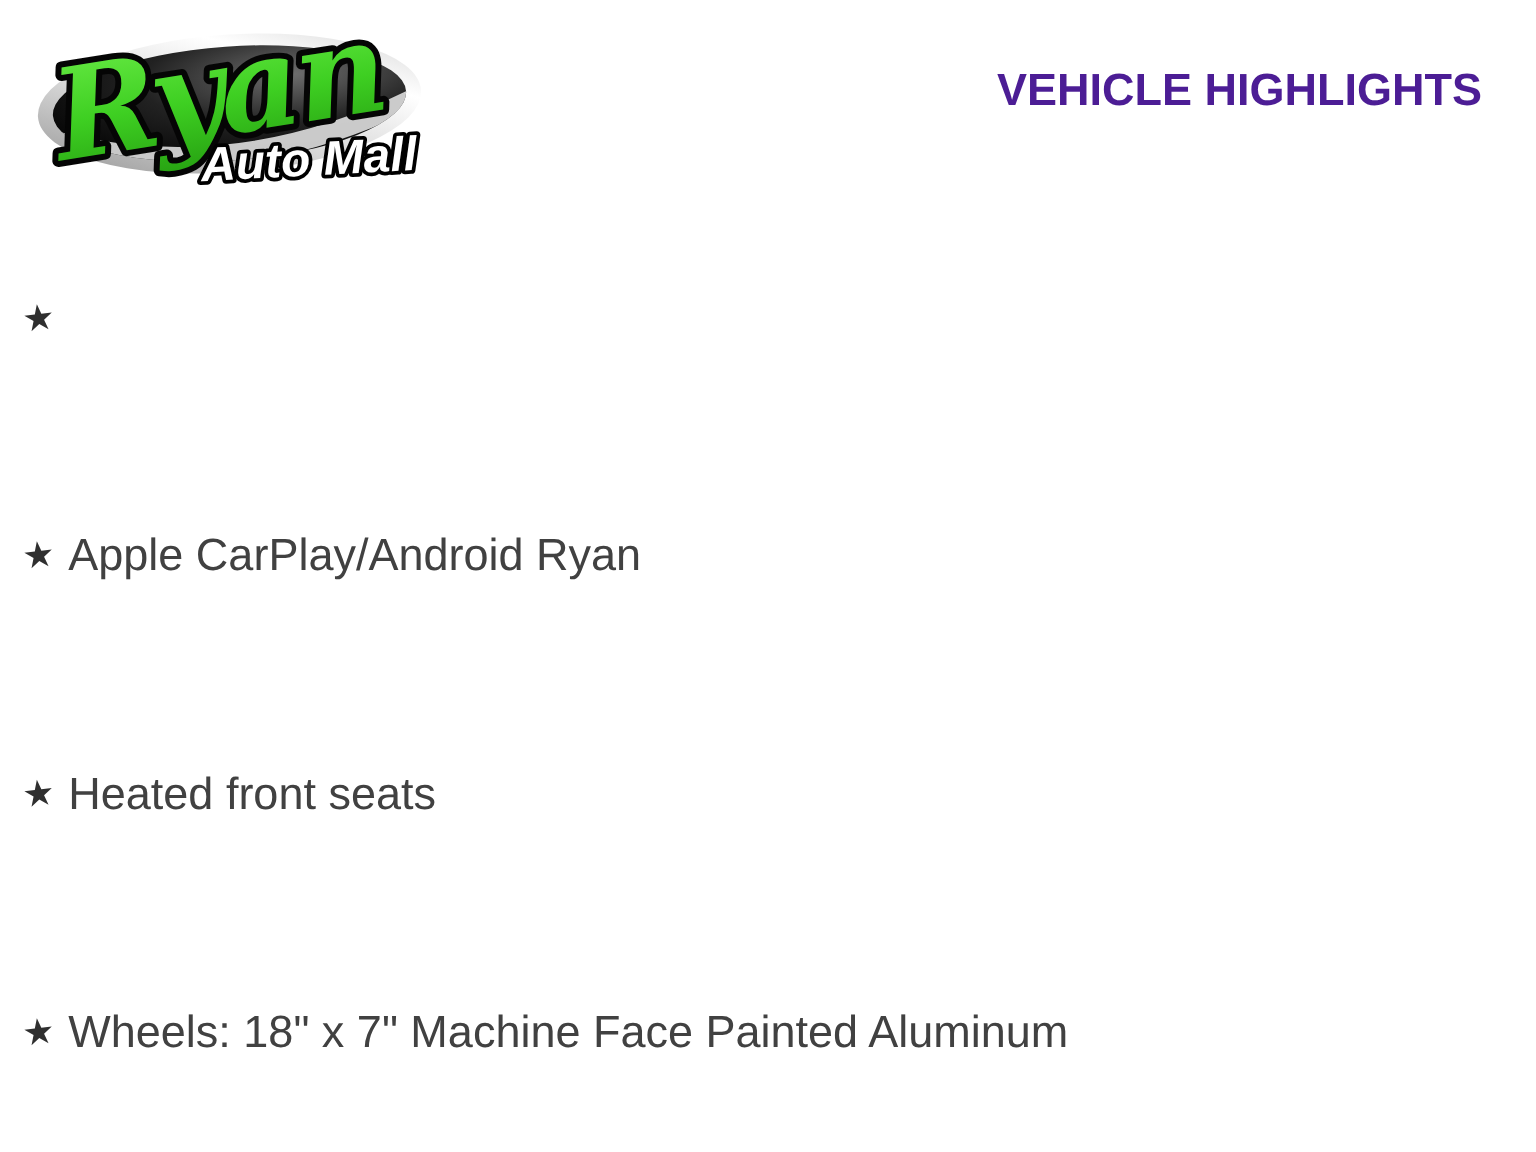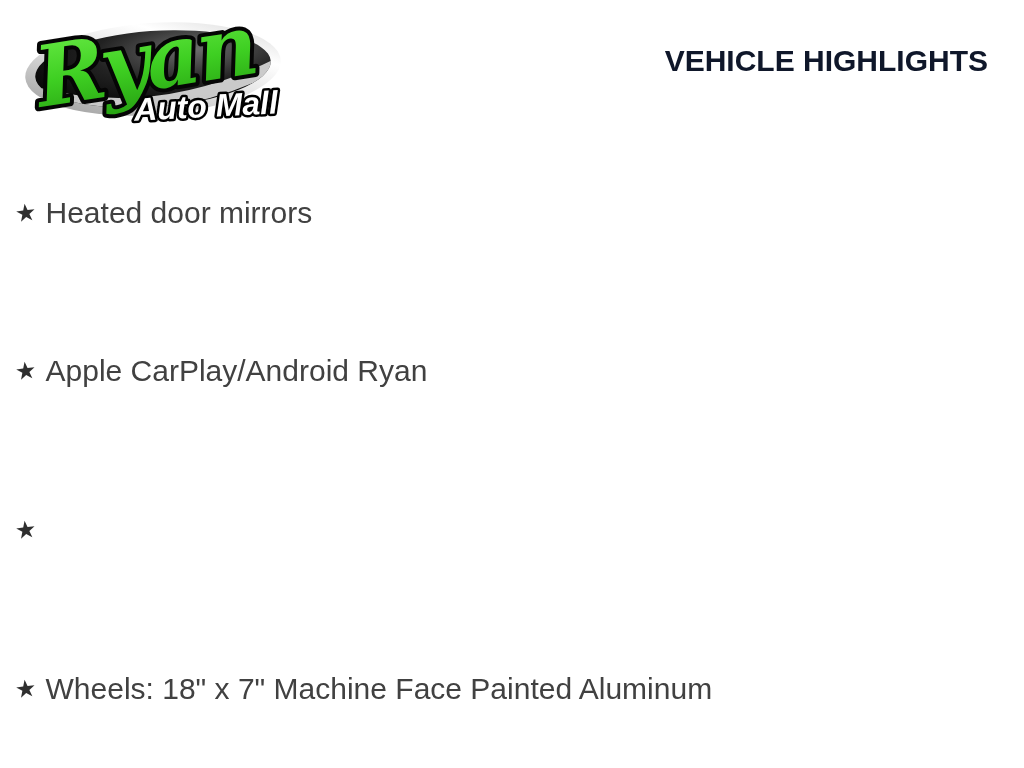--- a/index.html
+++ b/index.html
@@ -22,21 +22,21 @@
     height: 120px;
   }
   .page-title {
     position: absolute;
     top: 44px;
     right: 36px;
     margin: 0;
     font-size: 30px;
     line-height: 34px;
     font-weight: 700;
-    color: #0f172a;
+    color: #4c1d95;
     letter-spacing: 0;
     white-space: nowrap;
   }
   .highlights {
     list-style: none;
     margin: 0;
     padding: 0;
     position: absolute;
     left: 15px;
     top: 0;
@@ -106,28 +106,28 @@
     <text x="126" y="84" text-anchor="middle" font-family="DejaVu Serif, serif" font-style="italic" font-weight="bold" font-size="84" letter-spacing="-3" fill="url(#greenGrad)" stroke="#050505" stroke-width="8" stroke-linejoin="round" paint-order="stroke" transform="rotate(-9 126 60)">Ryan</text>
 
     <text x="186" y="111" text-anchor="middle" font-family="Liberation Sans, sans-serif" font-style="italic" font-weight="bold" font-size="32" fill="#ffffff" stroke="#000000" stroke-width="5" stroke-linejoin="round" paint-order="stroke" transform="rotate(-3 186 102)">Auto Mall</text>
   </svg>
 
   <h1 class="page-title">VEHICLE HIGHLIGHTS</h1>
 
   <ul class="highlights">
     <li class="highlight-item">
       <span class="star-icon">★</span>
-      <span class="highlight-text">Heated door mirrors</span>
     </li>
     <li class="highlight-item">
       <span class="star-icon">★</span>
       <span class="highlight-text">Apple CarPlay/Android Ryan</span>
     </li>
     <li class="highlight-item">
       <span class="star-icon">★</span>
+      <span class="highlight-text">Heated front seats</span>
     </li>
     <li class="highlight-item">
       <span class="star-icon">★</span>
       <span class="highlight-text">Wheels: 18" x 7" Machine Face Painted Aluminum</span>
     </li>
   </ul>
 
 </div>
 
 </body></html>

